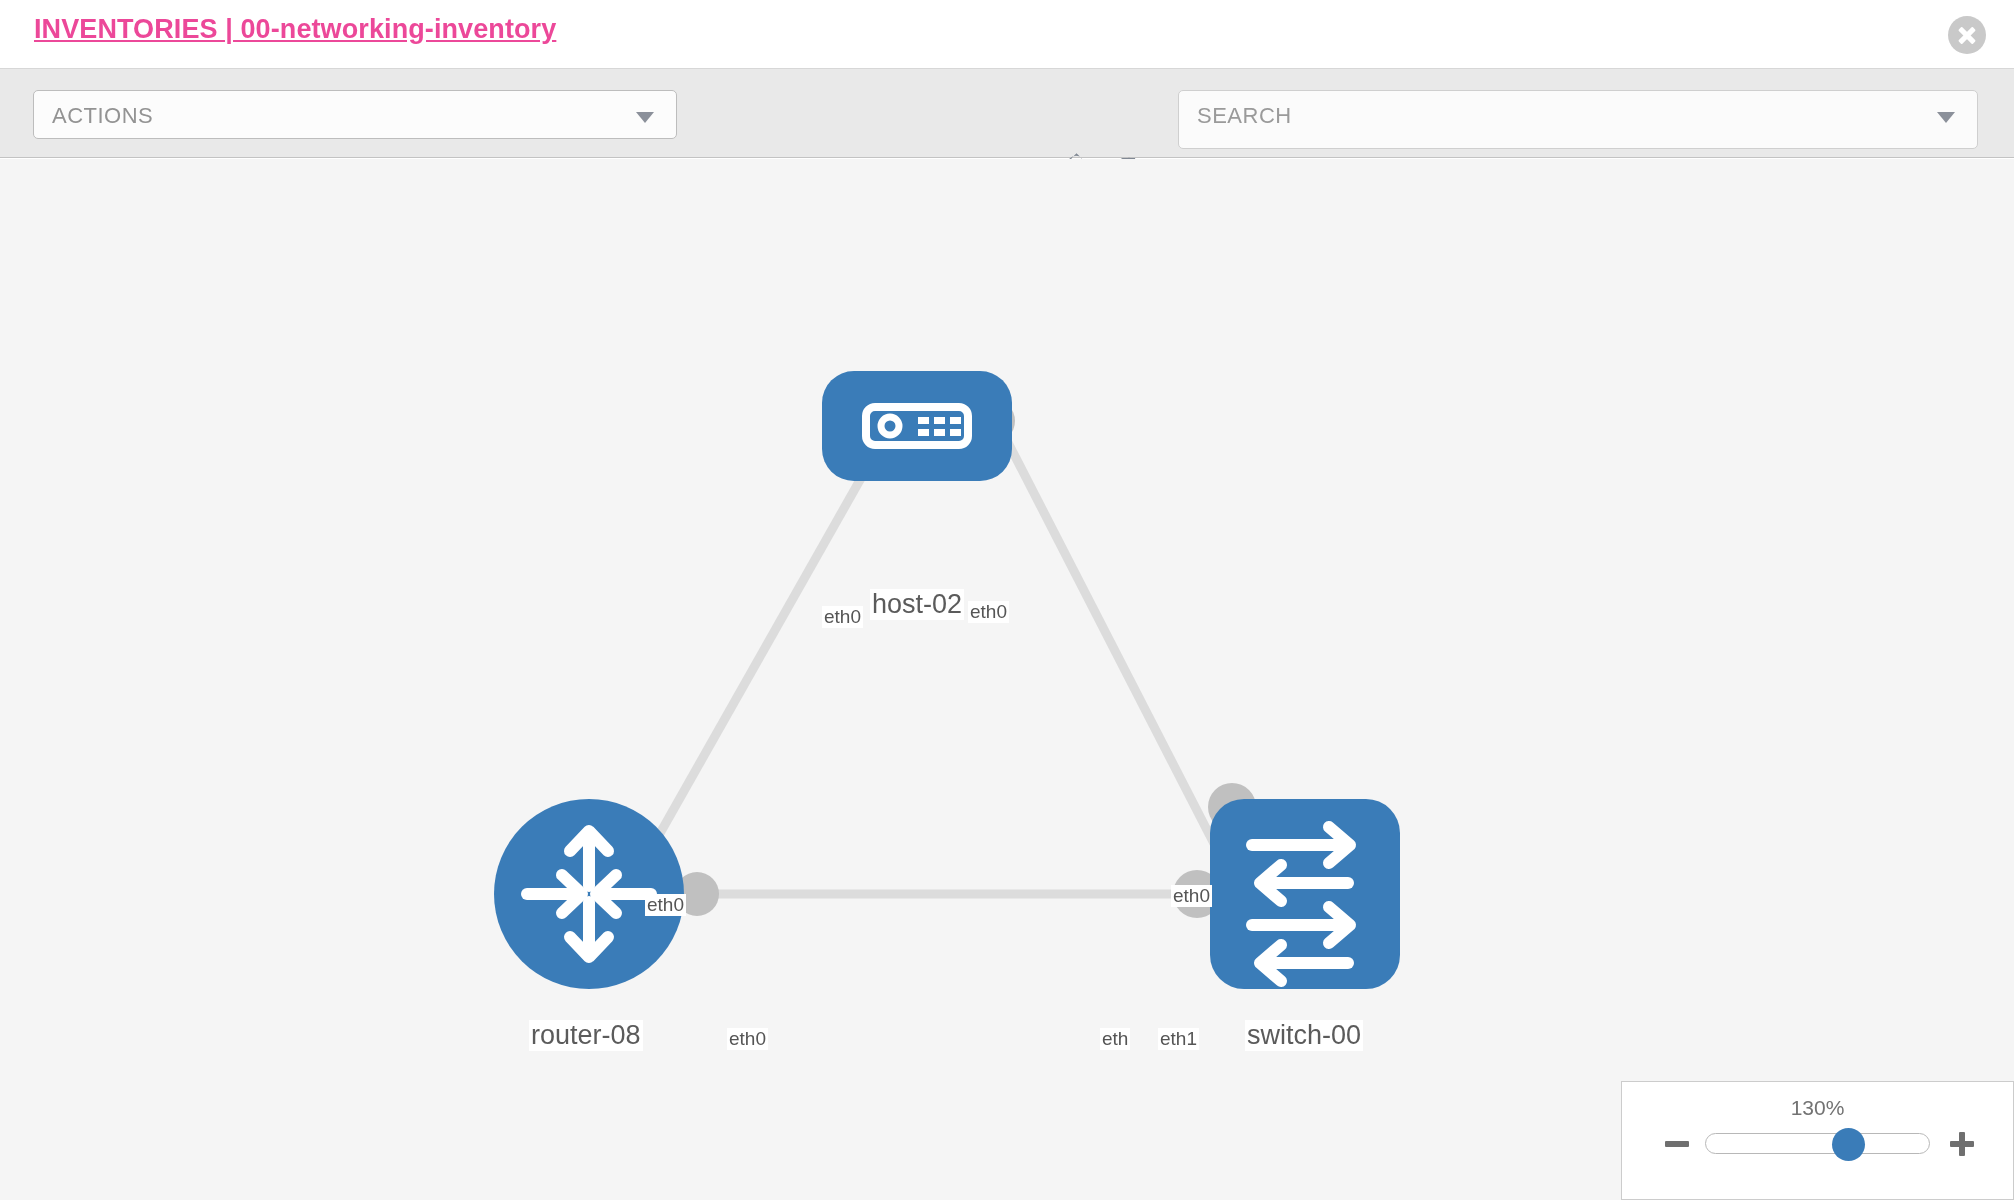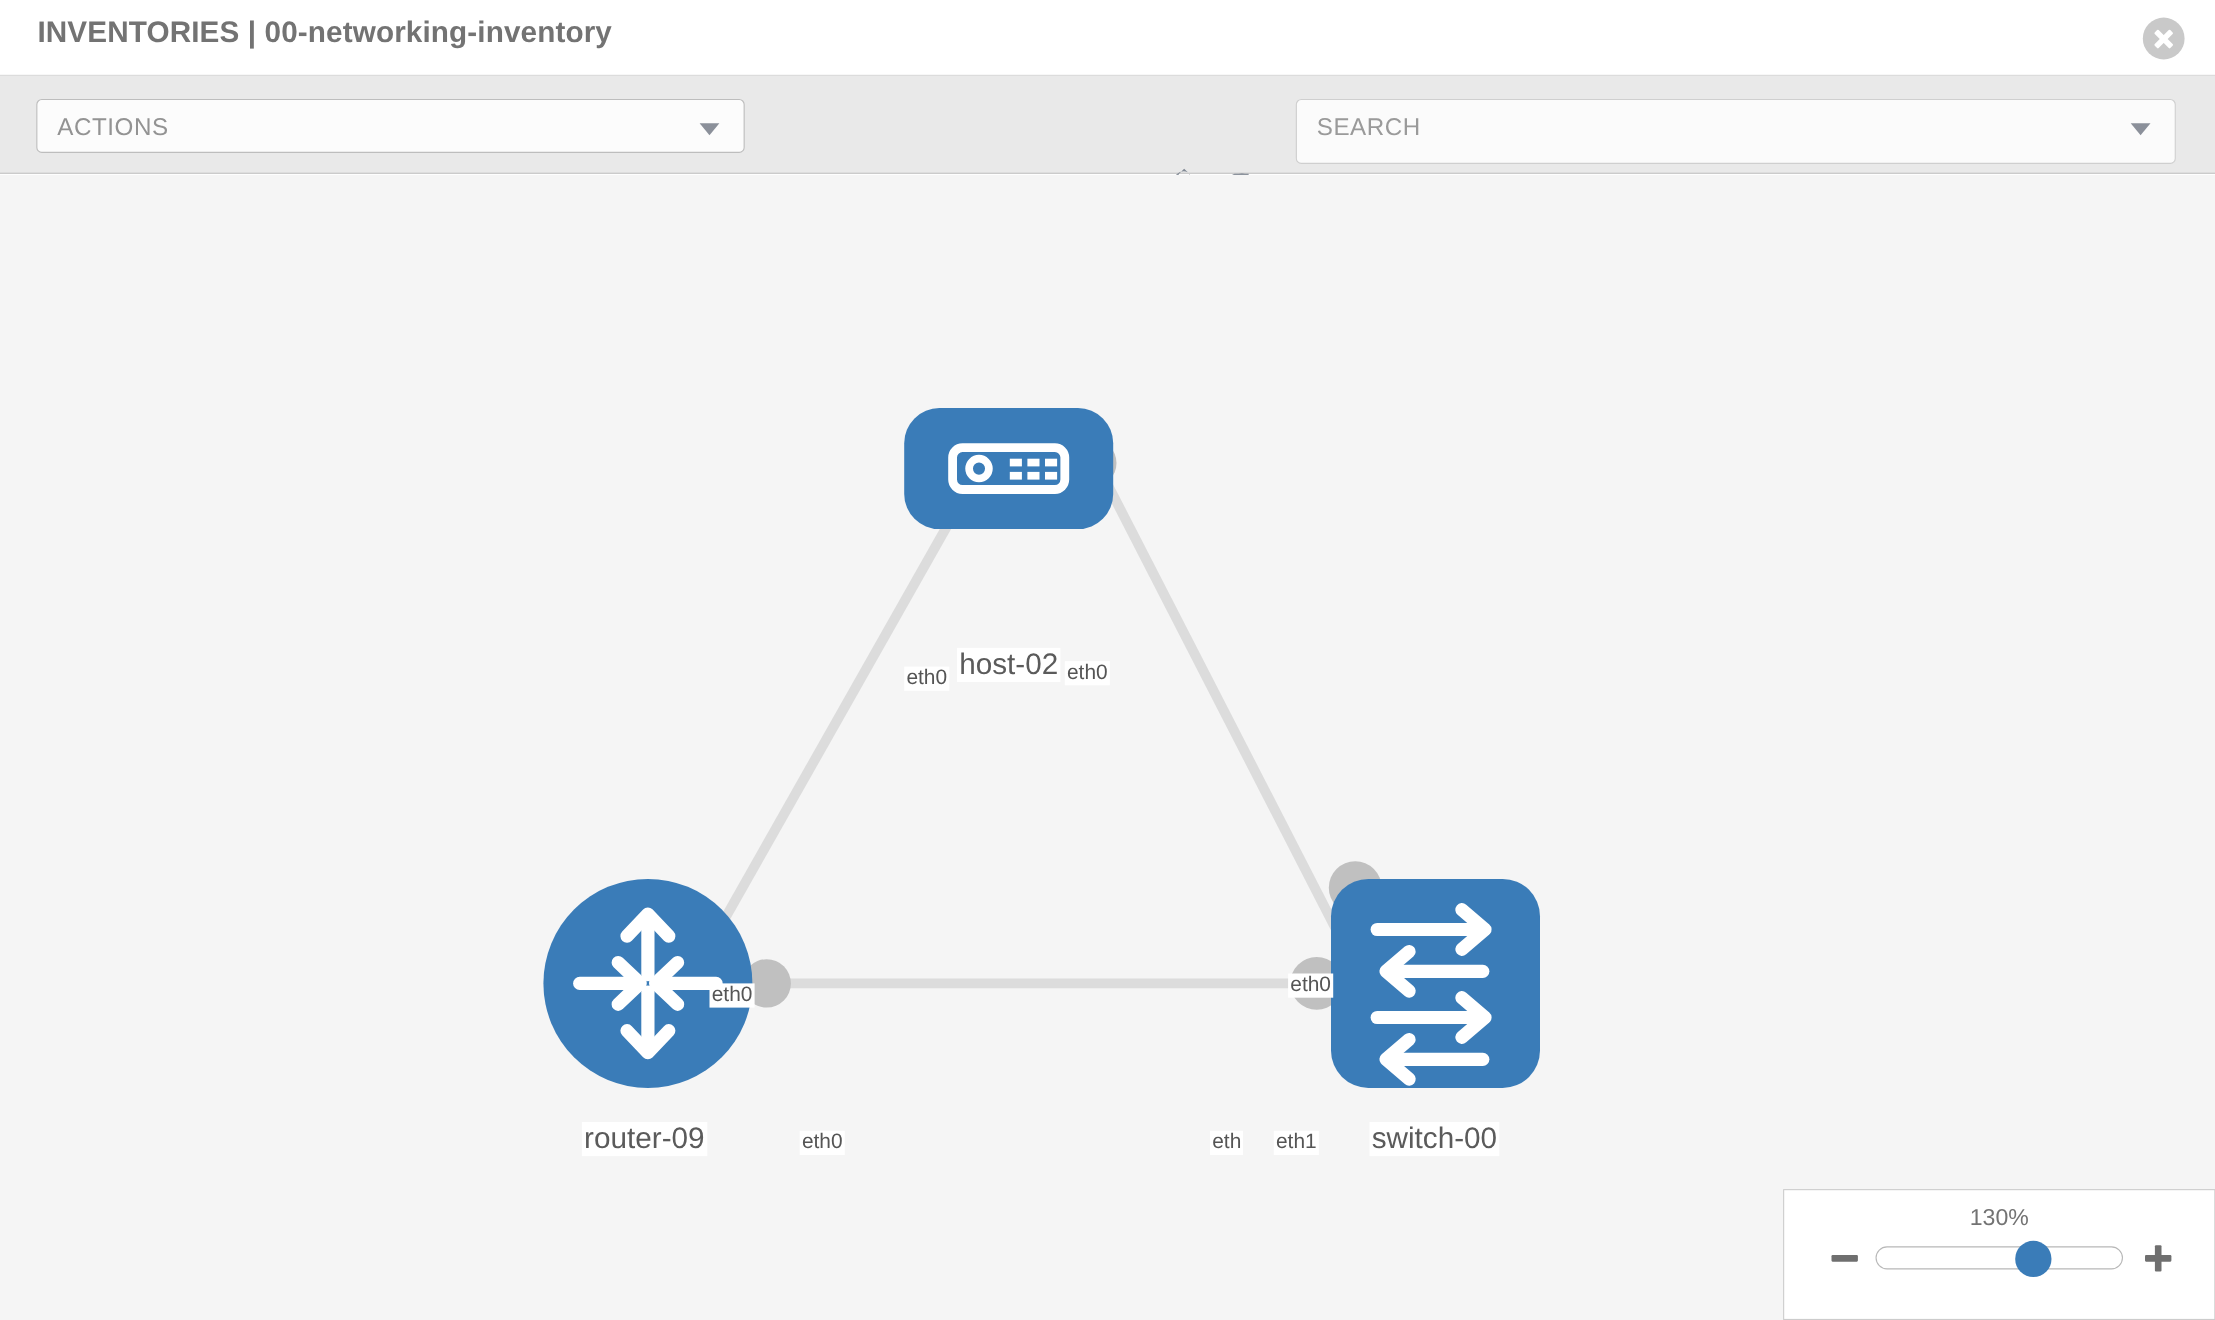--- a/index.html
+++ b/index.html
@@ -13,23 +13,24 @@
   
   .header {
     position: absolute; left: 0; top: 0;
     width: 2014px; height: 69px;
     background: #ffffff;
     border-bottom: 1px solid #d7d7d7;
   }
   .page-title {
     position: absolute; left: 34px; top: 14px;
     font-size: 27px; font-weight: bold;
-    color: #737373;
+    color: #ec4899;
     letter-spacing: 0.1px;
     white-space: nowrap;
+    text-decoration: underline;
   }
   .close-btn {
     position: absolute; right: 28px; top: 16px;
     width: 38px; height: 38px; border-radius: 50%;
     background: #c9c9c9;
     cursor: pointer;
   }
   .close-btn::before, .close-btn::after {
     content: ""; position: absolute;
     left: 9px; top: 17px;
@@ -245,21 +246,21 @@
         <polyline points="1281,706 1260,724 1281,742"></polyline>
         <line x1="1252" y1="766" x2="1348" y2="766"></line>
         <polyline points="1329,748 1350,766 1329,784"></polyline>
         <line x1="1262" y1="804" x2="1348" y2="804"></line>
         <polyline points="1281,786 1260,804 1281,822"></polyline>
       </g>
     </g>
   </svg>
 
   <div class="node-label" style="left:870px; top:430px;">host-02</div>
-  <div class="node-label" style="left:529px; top:861px;">router-09</div>
+  <div class="node-label" style="left:529px; top:861px;">router-08</div>
   <div class="node-label" style="left:1245px; top:861px;">switch-00</div>
 
   <div class="edge-label" style="left:822px; top:447px;">eth0</div>
   <div class="edge-label" style="left:968px; top:442px;">eth0</div>
   <div class="edge-label" style="left:645px; top:735px;">eth0</div>
   <div class="edge-label" style="left:1171px; top:726px;">eth0</div>
   <div class="edge-label" style="left:727px; top:869px;">eth0</div>
   <div class="edge-label" style="left:1100px; top:869px;">eth</div>
   <div class="edge-label" style="left:1158px; top:869px;">eth1</div>
 </div>

